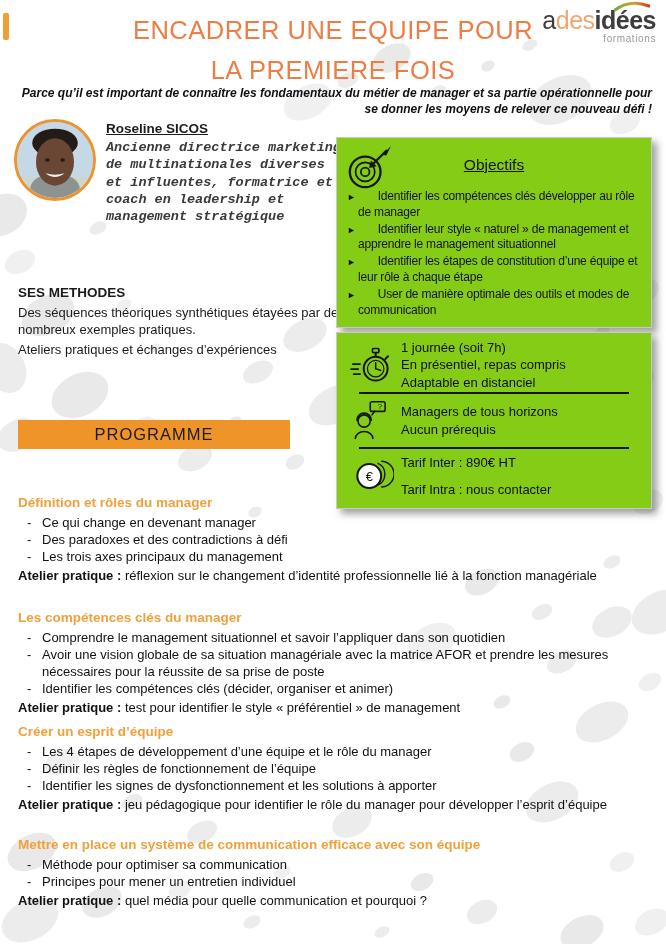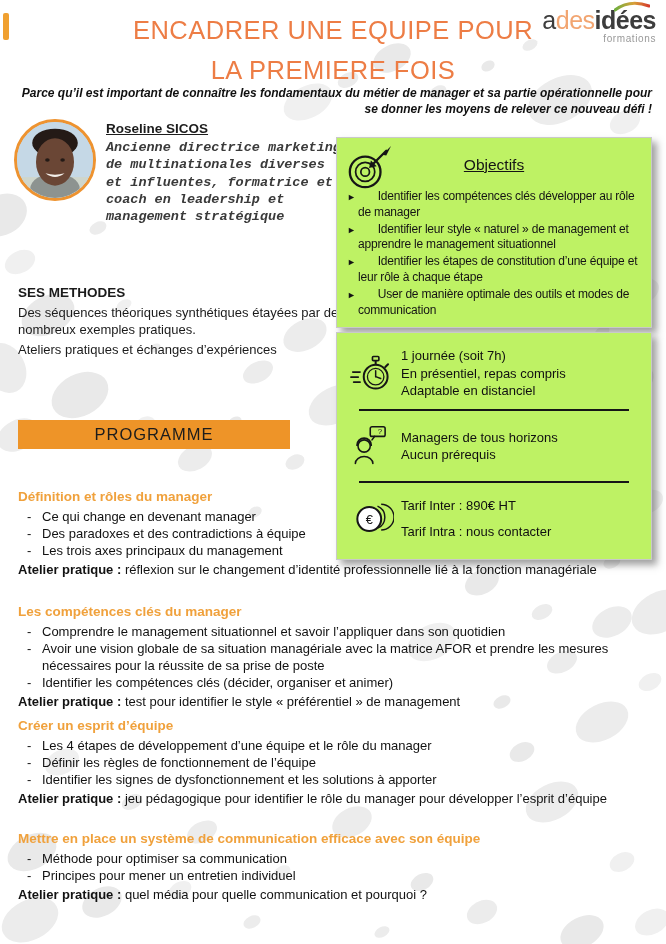--- a/index.html
+++ b/index.html
@@ -31,44 +31,44 @@
   .trainer-name { font-weight:700; font-size:13.5px; color:#1c1c1c; margin-bottom:3px;text-decoration:underline; }
   .trainer-bio { font-style:italic; font-weight:700; font-size:13.5px; line-height:1.28; color:#3A3A3A;font-family:Liberation Mono, monospace; }
 
   
   #methods { left:18px; top:241px; width:324px; font-size:13px; color:#1b1b1b;margin-top:44px; }
   .methods-heading { font-weight:700; font-size:13.5px; margin-bottom:5px; }
   .methods-line { line-height:1.3; }
   .methods-line + .methods-line { margin-top:3px; }
 
   
-  .card { background:#bef264; border:1px solid #c9c9c9; box-shadow:5px 5px 7px rgba(70,70,70,0.5);
+  .card { background:#84cc16; border:1px solid #c9c9c9; box-shadow:5px 5px 7px rgba(70,70,70,0.5);
           box-sizing:border-box; }
   #objectifs-card { left:336px; top:137px; width:316px; height:191px; padding:8px 10px; }
   .obj-icon { position:absolute; left:9px; top:8px; }
   .obj-heading { text-align:center; font-size:15.5px; text-decoration:underline; color:#141414;
                  margin:10px 0 15px 0; }
   .obj-list { font-size:12px; line-height:1.32; color:#141414; letter-spacing:-0.2px; }
   .obj-item { padding-left:11px; text-indent:-11px; margin-bottom:1px; }
   .obj-item::before { content:"►"; font-size:9px; margin-right:22px; }
 
-  #info-card { left:336px; top:332px; width:316px; height:228px; padding:5px 6px;
+  #info-card { left:336px; top:332px; width:316px; height:177px; padding:5px 6px;
                display:flex; flex-direction:column; }
   .info-row { display:flex; align-items:center; flex:1; }
   .info-icon { width:58px; display:flex; justify-content:center; flex:none; }
   .info-text { font-size:13px; line-height:1.34; color:#101010; }
   .info-line-sp { margin-top:9px; }
   .divider { border-top:2px solid #161616; margin:0 16px 0 16px; }
 
   
   #programme-banner { left:18px; top:420px; width:272px; height:29px; background:#EE9428;
         color:#1c1c1c; font-size:16.5px; letter-spacing:1px;
         display:flex; align-items:center; justify-content:center; }
   #programme { left:18px; top:489px; width:642px; }
-  .prog-section.mb26 { margin-bottom:26px; }
+  .prog-section.mb26 { margin-bottom:26px;margin-top:6px; }
   .prog-section.mb8  { margin-bottom:8px; }
   .prog-section.mb24 { margin-bottom:24px; }
   .prog-heading { color:#F0A13C; font-weight:700; font-size:13.5px; margin-bottom:4px; }
   .prog-bullet { position:relative; padding-left:24px; font-size:13px; line-height:1.31; color:#121212; }
   .prog-bullet::before { content:"-"; position:absolute; left:9px; }
   .prog-atelier { font-size:13px; line-height:1.31; margin-top:2px; color:#121212; }
   .prog-atelier .label { font-weight:700; }
 
   svg { display:block; }
 </style>
@@ -274,21 +274,21 @@
     </div>
   </div>
 
   <div id="programme-banner" class="layer">PROGRAMME</div>
 
   <div id="programme" class="layer">
 
     <div class="prog-section mb26">
       <div class="prog-heading">Définition et rôles du manager</div>
       <div class="prog-bullet">Ce qui change en devenant manager</div>
-      <div class="prog-bullet">Des paradoxes et des contradictions à équipe</div>
+      <div class="prog-bullet">Des paradoxes et des contradictions à défi</div>
       <div class="prog-bullet">Les trois axes principaux du management</div>
       <div class="prog-atelier"><span class="label">Atelier pratique :</span><span> réflexion sur le changement d’identité professionnelle lié à la fonction managériale</span></div>
     </div>
 
     <div class="prog-section mb8">
       <div class="prog-heading">Les compétences clés du manager</div>
       <div class="prog-bullet">Comprendre le management situationnel et savoir l’appliquer dans son quotidien</div>
       <div class="prog-bullet">Avoir une vision globale de sa situation managériale avec la matrice AFOR et prendre les mesures nécessaires pour la réussite de sa prise de poste</div>
       <div class="prog-bullet">Identifier les compétences clés (décider, organiser et animer)</div>
       <div class="prog-atelier"><span class="label">Atelier pratique :</span><span> test pour identifier le style « préférentiel » de management</span></div>

